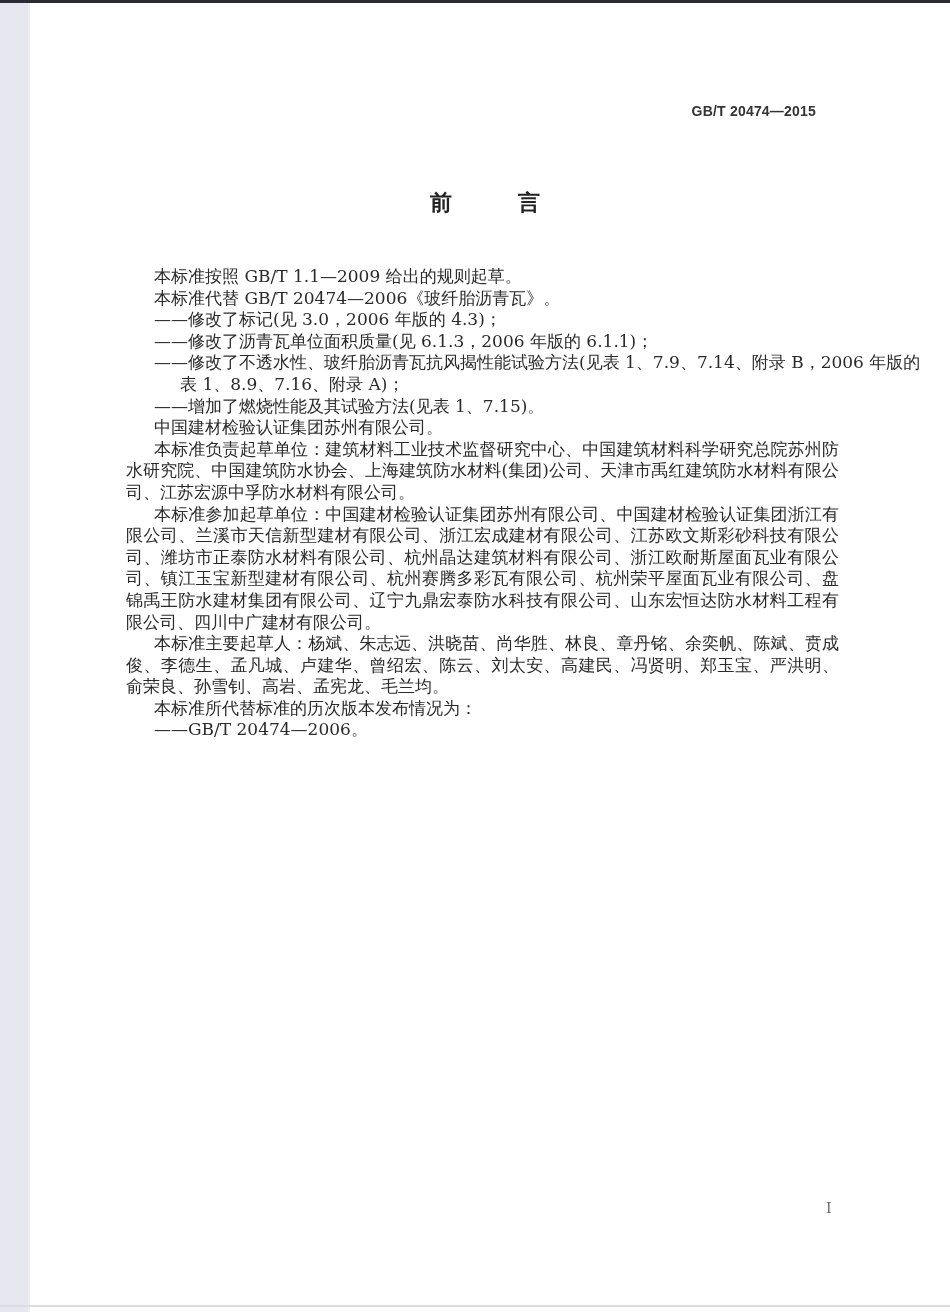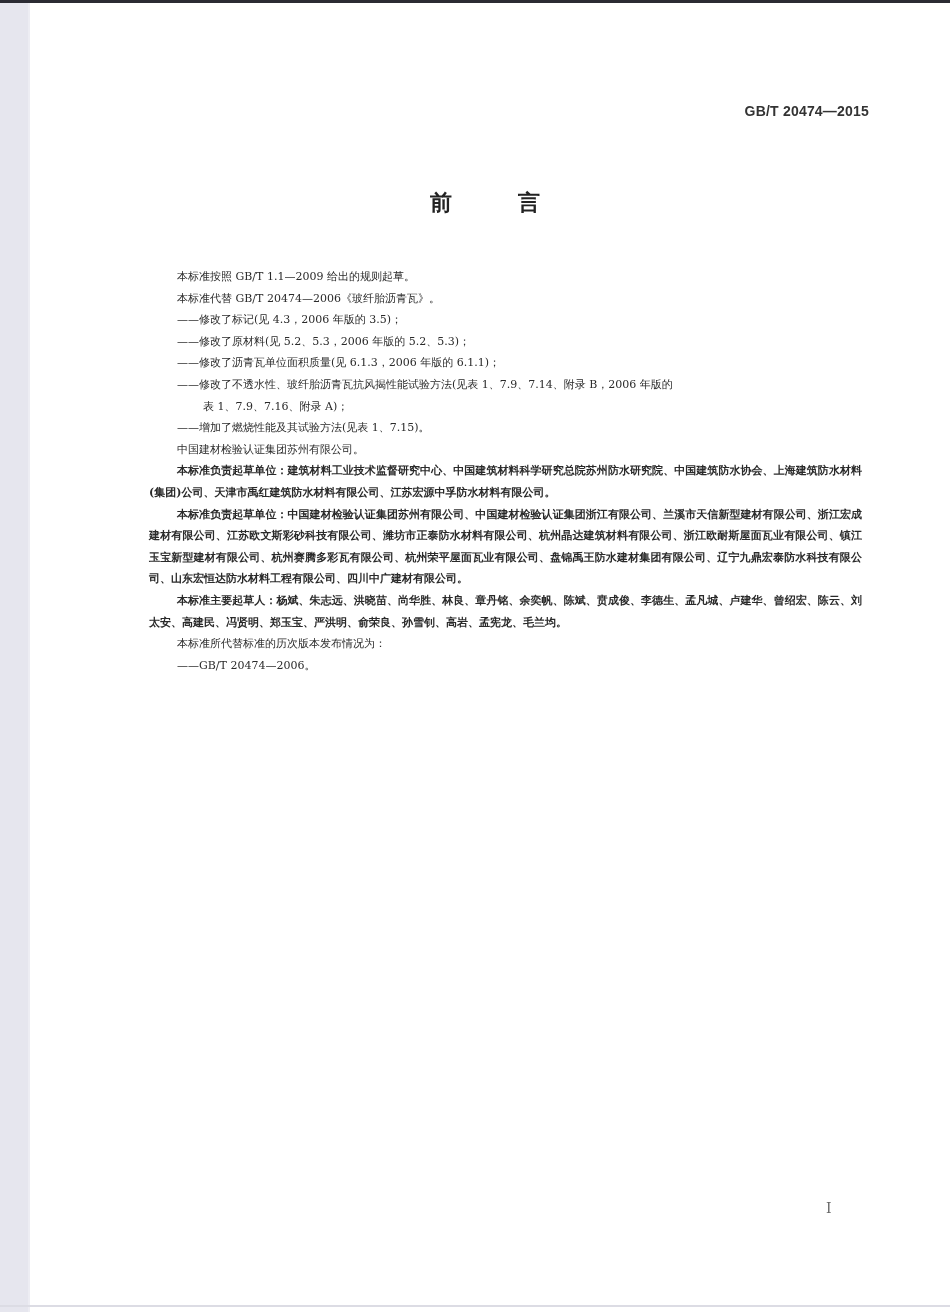--- a/index.html
+++ b/index.html
@@ -6,33 +6,33 @@
     body {
       width: 950px; height: 1312px; position: relative; overflow: hidden;
       background: #ffffff;
       font-family: "DejaVu Serif", "Liberation Serif", serif;
       color: #2a2a2a;
     }
     .top-edge { position: absolute; left: 0; top: 0; width: 950px; height: 3px; background: #2b2b33; }
     .left-strip { position: absolute; left: 0; top: 3px; width: 28px; height: 1309px; background: #e6e6ee; border-right: 2px solid #ededf3; }
     .bottom-line { position: absolute; left: 0; top: 1305px; width: 950px; height: 2px; background: #dcdce4; }
     .std-code {
-      position: absolute; left: 724px; top: 103px; width: 145px; text-align: right;
+      position: absolute; left: 671px; top: 103px; width: 145px; text-align: right;
       font-family: "Liberation Sans", "DejaVu Sans", sans-serif;
       font-weight: bold; font-size: 14px; color: #333; letter-spacing: 0.2px;
     }
     .page-title {
       position: absolute; left: 430px; top: 188px; width: 110px;
       display: flex; justify-content: space-between;
       font-family: "DejaVu Sans", sans-serif; font-weight: bold; font-size: 22px; color: #222;
     }
-    .body-text { position: absolute; left: 177px; top: 266px; width: 685px; font-size: 11px; line-height: 21.6px; }
+    .body-text { position: absolute; left: 154px; top: 266px; width: 685px; font-size: 17px; line-height: 21.6px; }
     .p { margin: 0; white-space: nowrap; }
     .cont { padding-left: 26px; }
-    .full { margin-left: -28px; width: 713px; white-space: normal; text-indent: 28px; text-align: justify; text-align-last: left; font-weight: bold; }
+    .full { margin-left: -28px; width: 713px; white-space: normal; text-indent: 28px; text-align: justify; text-align-last: left; }
     .page-number {
       position: absolute; left: 826px; top: 1200px;
       font-family: "DejaVu Serif", serif; font-size: 14px; color: #666;
     }
   </style>
 </head>
 <body>
 
 <div class="top-edge"></div>
 <div class="left-strip"></div>
@@ -41,27 +41,26 @@
 <div class="std-code">GB/T 20474—2015</div>
 
 <div class="page-title">
   <span>前</span>
   <span>言</span>
 </div>
 
 <div class="body-text">
   <p class="p">本标准按照 GB/T 1.1—2009 给出的规则起草。</p>
   <p class="p">本标准代替 GB/T 20474—2006《玻纤胎沥青瓦》。</p>
-  <p class="p">——修改了标记(见 4.3，2006 年版的 3.5)；</p>
-  <p class="p">——修改了原材料(见 5.2、5.3，2006 年版的 5.2、5.3)；</p>
+  <p class="p">——修改了标记(见 3.0，2006 年版的 4.3)；</p>
   <p class="p">——修改了沥青瓦单位面积质量(见 6.1.3，2006 年版的 6.1.1)；</p>
   <p class="p">——修改了不透水性、玻纤胎沥青瓦抗风揭性能试验方法(见表 1、7.9、7.14、附录 B，2006 年版的</p>
-  <p class="p cont">表 1、7.9、7.16、附录 A)；</p>
+  <p class="p cont">表 1、8.9、7.16、附录 A)；</p>
   <p class="p">——增加了燃烧性能及其试验方法(见表 1、7.15)。</p>
   <p class="p">中国建材检验认证集团苏州有限公司。</p>
   <p class="p full">本标准负责起草单位：建筑材料工业技术监督研究中心、中国建筑材料科学研究总院苏州防水研究院、中国建筑防水协会、上海建筑防水材料(集团)公司、天津市禹红建筑防水材料有限公司、江苏宏源中孚防水材料有限公司。</p>
-  <p class="p full">本标准负责起草单位：中国建材检验认证集团苏州有限公司、中国建材检验认证集团浙江有限公司、兰溪市天信新型建材有限公司、浙江宏成建材有限公司、江苏欧文斯彩砂科技有限公司、潍坊市正泰防水材料有限公司、杭州晶达建筑材料有限公司、浙江欧耐斯屋面瓦业有限公司、镇江玉宝新型建材有限公司、杭州赛腾多彩瓦有限公司、杭州荣平屋面瓦业有限公司、盘锦禹王防水建材集团有限公司、辽宁九鼎宏泰防水科技有限公司、山东宏恒达防水材料工程有限公司、四川中广建材有限公司。</p>
+  <p class="p full">本标准参加起草单位：中国建材检验认证集团苏州有限公司、中国建材检验认证集团浙江有限公司、兰溪市天信新型建材有限公司、浙江宏成建材有限公司、江苏欧文斯彩砂科技有限公司、潍坊市正泰防水材料有限公司、杭州晶达建筑材料有限公司、浙江欧耐斯屋面瓦业有限公司、镇江玉宝新型建材有限公司、杭州赛腾多彩瓦有限公司、杭州荣平屋面瓦业有限公司、盘锦禹王防水建材集团有限公司、辽宁九鼎宏泰防水科技有限公司、山东宏恒达防水材料工程有限公司、四川中广建材有限公司。</p>
   <p class="p full">本标准主要起草人：杨斌、朱志远、洪晓苗、尚华胜、林良、章丹铭、余奕帆、陈斌、贲成俊、李德生、孟凡城、卢建华、曾绍宏、陈云、刘太安、高建民、冯贤明、郑玉宝、严洪明、俞荣良、孙雪钊、高岩、孟宪龙、毛兰均。</p>
   <p class="p">本标准所代替标准的历次版本发布情况为：</p>
   <p class="p">——GB/T 20474—2006。</p>
 </div>
 
 <div class="page-number">I</div>
 
 </body></html>

